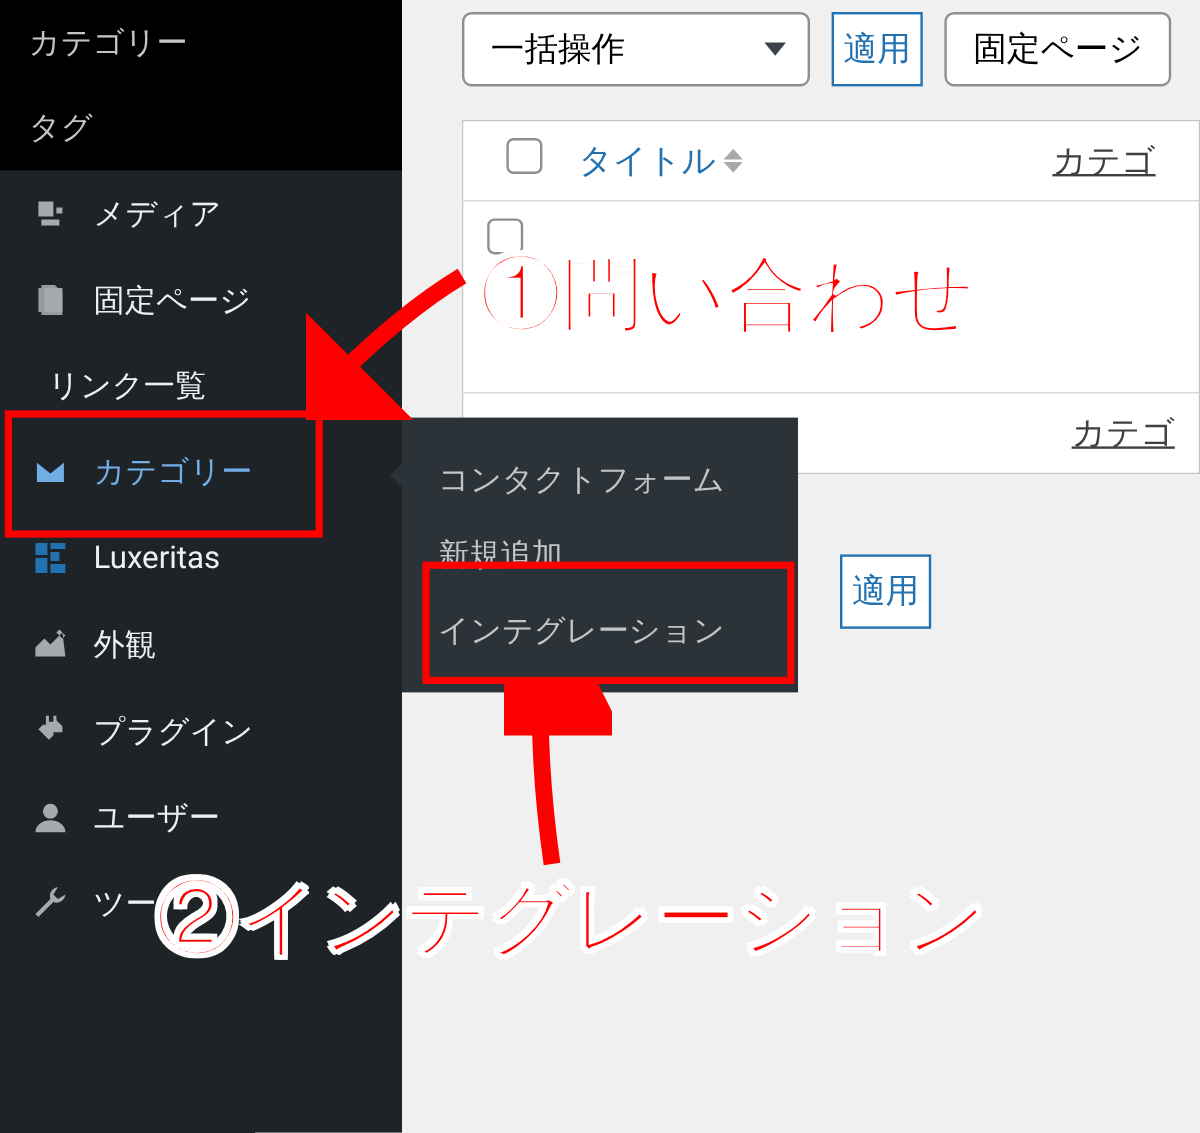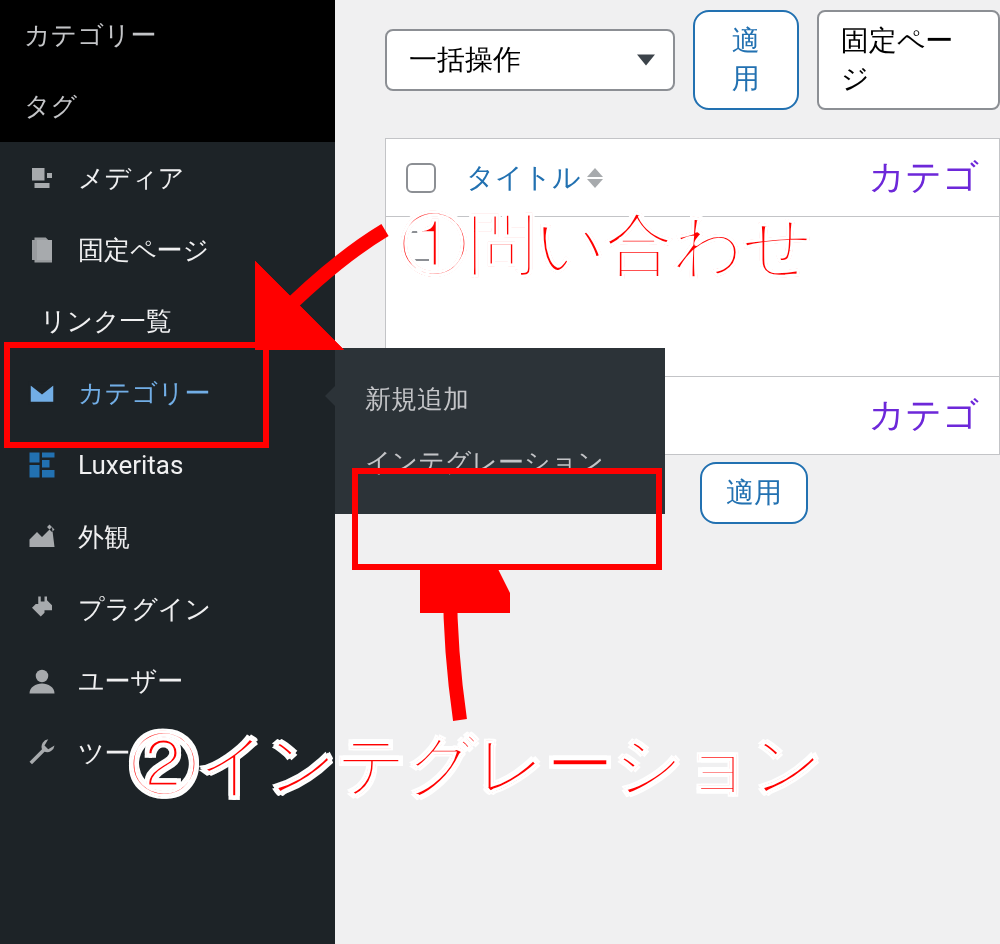--- a/index.html
+++ b/index.html
@@ -130,41 +130,40 @@
     top: 50%;
     transform: translateY(-50%);
     border-left: 9px solid transparent;
     border-right: 9px solid transparent;
     border-top: 11px solid #3c434a;
   }
   .btn {
     background: #fff;
     border: 2px solid #2271b1;
     color: #2271b1;
-    border-radius: 16px;
-    padding: 10px 24px;
+    border-radius: 0;
+    padding: 10px 8px;
     font-size: 28px;
     cursor: pointer;
   }
   .select-plain {
     background: #fff;
     border: 2px solid #8c8f94;
     border-radius: 8px;
     padding: 10px 22px;
     font-size: 28px;
     min-width: 150px;
   }
 
   
   .table-header {
     background: #fff;
     border: 1px solid #c3c4c7;
     display: flex;
-    align-items: center;
-    padding: 14px 20px;
+    padding: 14px 36px;
     gap: 30px;
   }
   .table-body {
     background: #fff;
     border: 1px solid #c3c4c7;
     border-top: none;
     height: 160px;
     padding: 14px 20px;
   }
   .checkbox {
@@ -195,22 +194,23 @@
     border-bottom: 9px solid #a7aaad;
   }
   .sort-icon::after {
     content: "";
     border-left: 8px solid transparent;
     border-right: 8px solid transparent;
     border-top: 9px solid #a7aaad;
   }
   .col-cat {
     margin-left: auto;
-    font-size: 36px;
-    color: #6d28d9;
+    font-size: 28px;
+    color: #404040;
+    text-decoration: underline;
   }
 
   
   .table-footer {
     background: #fff;
     border: 1px solid #c3c4c7;
     border-top: none;
     display: flex;
     align-items: center;
     padding: 14px 20px;
@@ -330,20 +330,23 @@
           <path d="M22 6a6 6 0 01-8 5L4 21l-2-2L12 9a6 6 0 015-8l-3 5 3 3z"></path>
         </svg>
     </span>
     <span>ツー</span>
   </div>
 
 </div>
 
 <div class="submenu-triangle"></div>
 <div class="submenu">
+  <div class="submenu-item">
+    <span>コンタクトフォーム</span>
+  </div>
   <div class="submenu-item">
     <span>新規追加</span>
   </div>
   <div class="submenu-item">
     <span>インテグレーション</span>
   </div>
 </div>
 
 <div class="main">
   <div class="top-controls">

